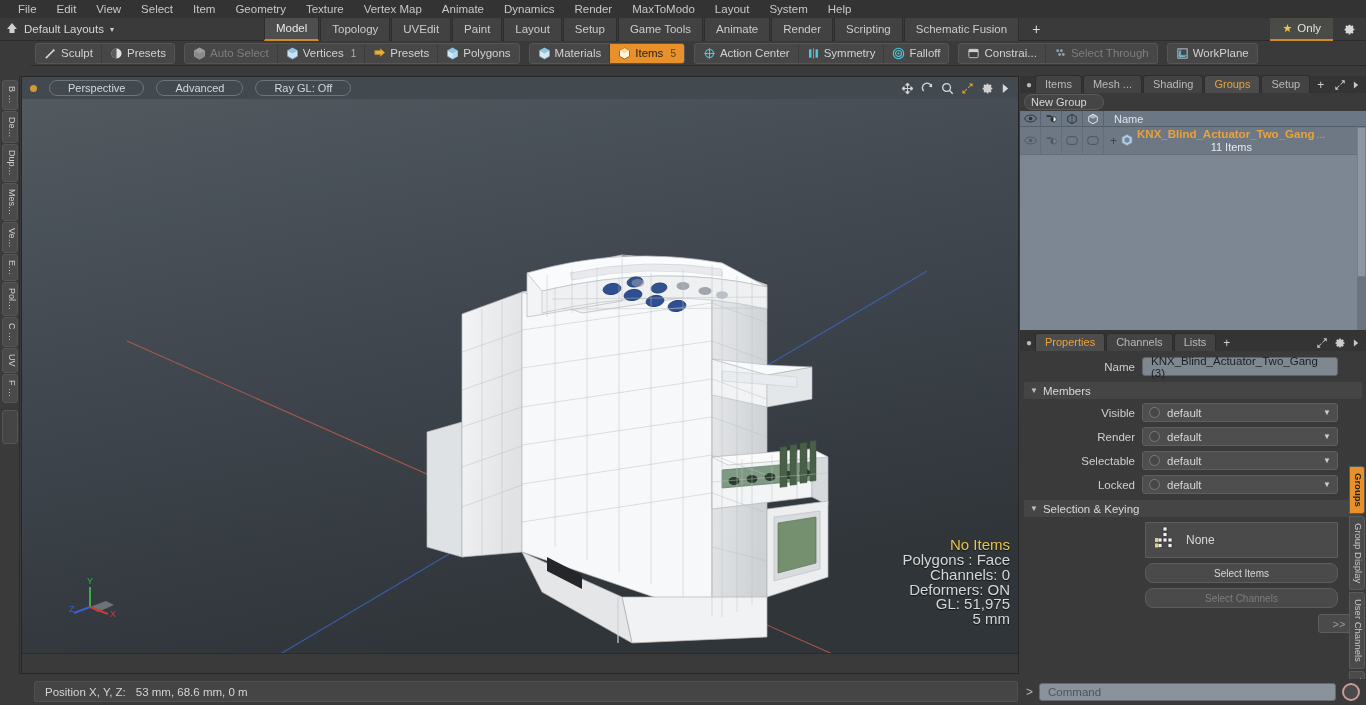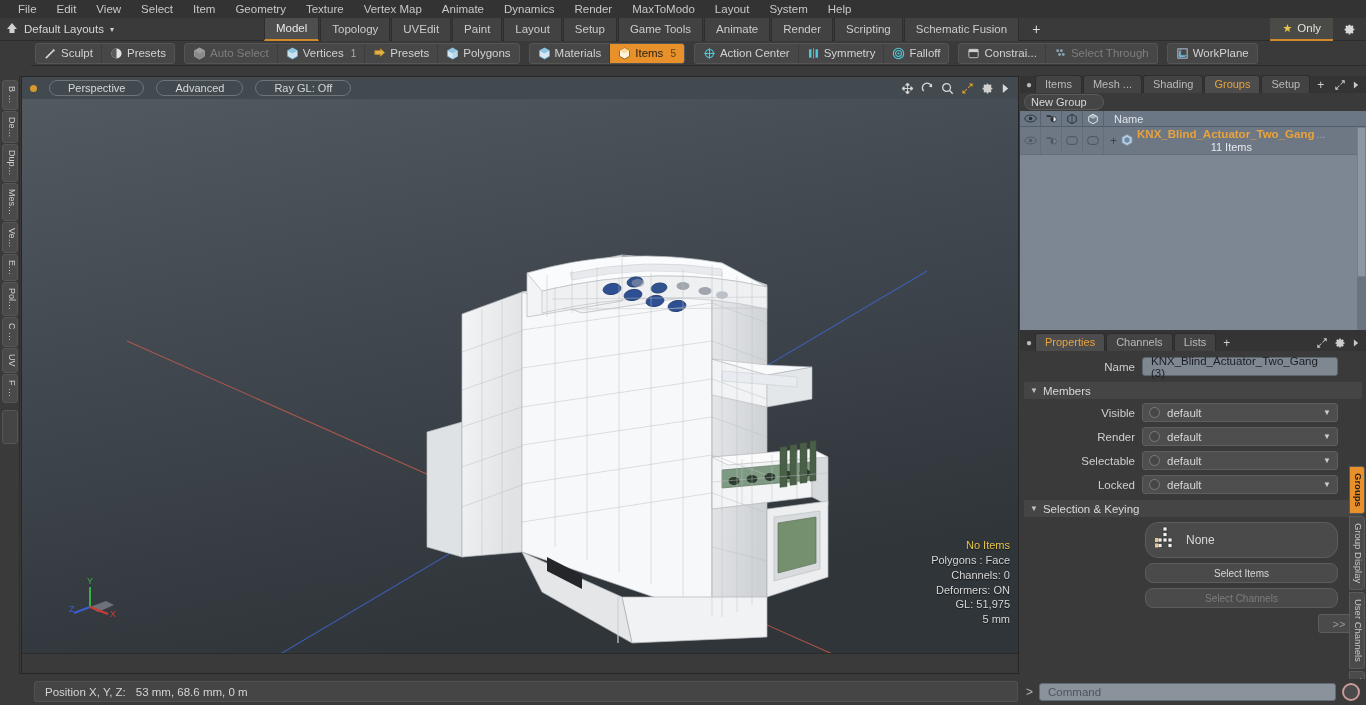--- a/index.html
+++ b/index.html
@@ -71,21 +71,21 @@
               align-items:center; gap:7px; }
   .vp-tools svg { display:block; }
 
   .vp-canvas { position:absolute; top:22px; left:0; right:0; bottom:20px; overflow:hidden;
                background:linear-gradient(170deg,#494f54 0%,#3d4348 45%,#31373b 100%); }
 
   .vp-foot { position:absolute; bottom:0; left:0; right:0; height:20px; background:#3a3a3a;
              border-top:1px solid #2b2b2b; display:flex; align-items:center; }
 
   
-  .stats { position:absolute; right:8px; bottom:26px; text-align:right; font-size:11px;
+  .stats { position:absolute; right:8px; bottom:26px; text-align:right; font-size:15px;
            line-height:14.8px; color:#d7d7d7; text-shadow:0 1px 1px rgba(0,0,0,.65); }
   .stats .hi { color:#e8c44a; }
 
   
   .gizmo { position:absolute; left:46px; bottom:26px; width:60px; height:56px; }
 
   
   .rpanel { position:absolute; right:0; top:0; width:346px; height:629px; background:#3a3a3a; }
 
   .tabrow { height:17px; display:flex; align-items:flex-end; background:#343434; padding-left:3px; }
@@ -137,21 +137,21 @@
   .combo .dn { position:absolute; right:6px; font-size:8px; color:#cfcfcf; }
   .sechead { margin:5px 4px 1px 4px; height:17px; background:#454545; border-radius:2px;
              display:flex; align-items:center; gap:5px; padding-left:6px;
              font-size:11.5px; color:#d8d8d8; }
   .tri { font-size:8px; color:#c0c0c0; }
   .btnrow { display:flex; justify-content:flex-end; margin-right:28px; margin-top:5px; }
   .pbtn { width:193px; height:20px; background:#4a4a4a; border:1px solid #5d5d5d; border-radius:8px;
           display:flex; align-items:center; justify-content:center; font-size:10px; color:#d8d8d8; }
   .pbtn.dim { color:#7d7d7d; }
   .noneblock { width:193px; height:36px; background:#4a4a4a; border:1px solid #5d5d5d;
-               border-radius:13px; display:flex; align-items:center; gap:10px; padding-left:8px;
+               border-radius:1px; display:flex; align-items:center; gap:10px; padding-left:8px;
                font-size:12px; color:#d8d8d8; }
   .chev { width:42px; height:19px; background:#4a4a4a; border:1px solid #5d5d5d; border-radius:3px;
           display:flex; align-items:center; justify-content:center; font-size:11px; color:#9a9a9a; }
 
   
   .rvtabs { position:absolute; right:0; top:22px; width:18px; }
   .rvtab { width:16px; margin:0 1px 2px 1px; background:#4a4a4a; border:1px solid #5a5a5a;
            border-radius:0 3px 3px 0; color:#c8c8c8; font-size:9.5px; writing-mode:vertical-rl;
            text-align:center; padding:6px 0; }
   .rvtab.active { background:#e8912a; color:#2a2118; font-weight:bold; }

